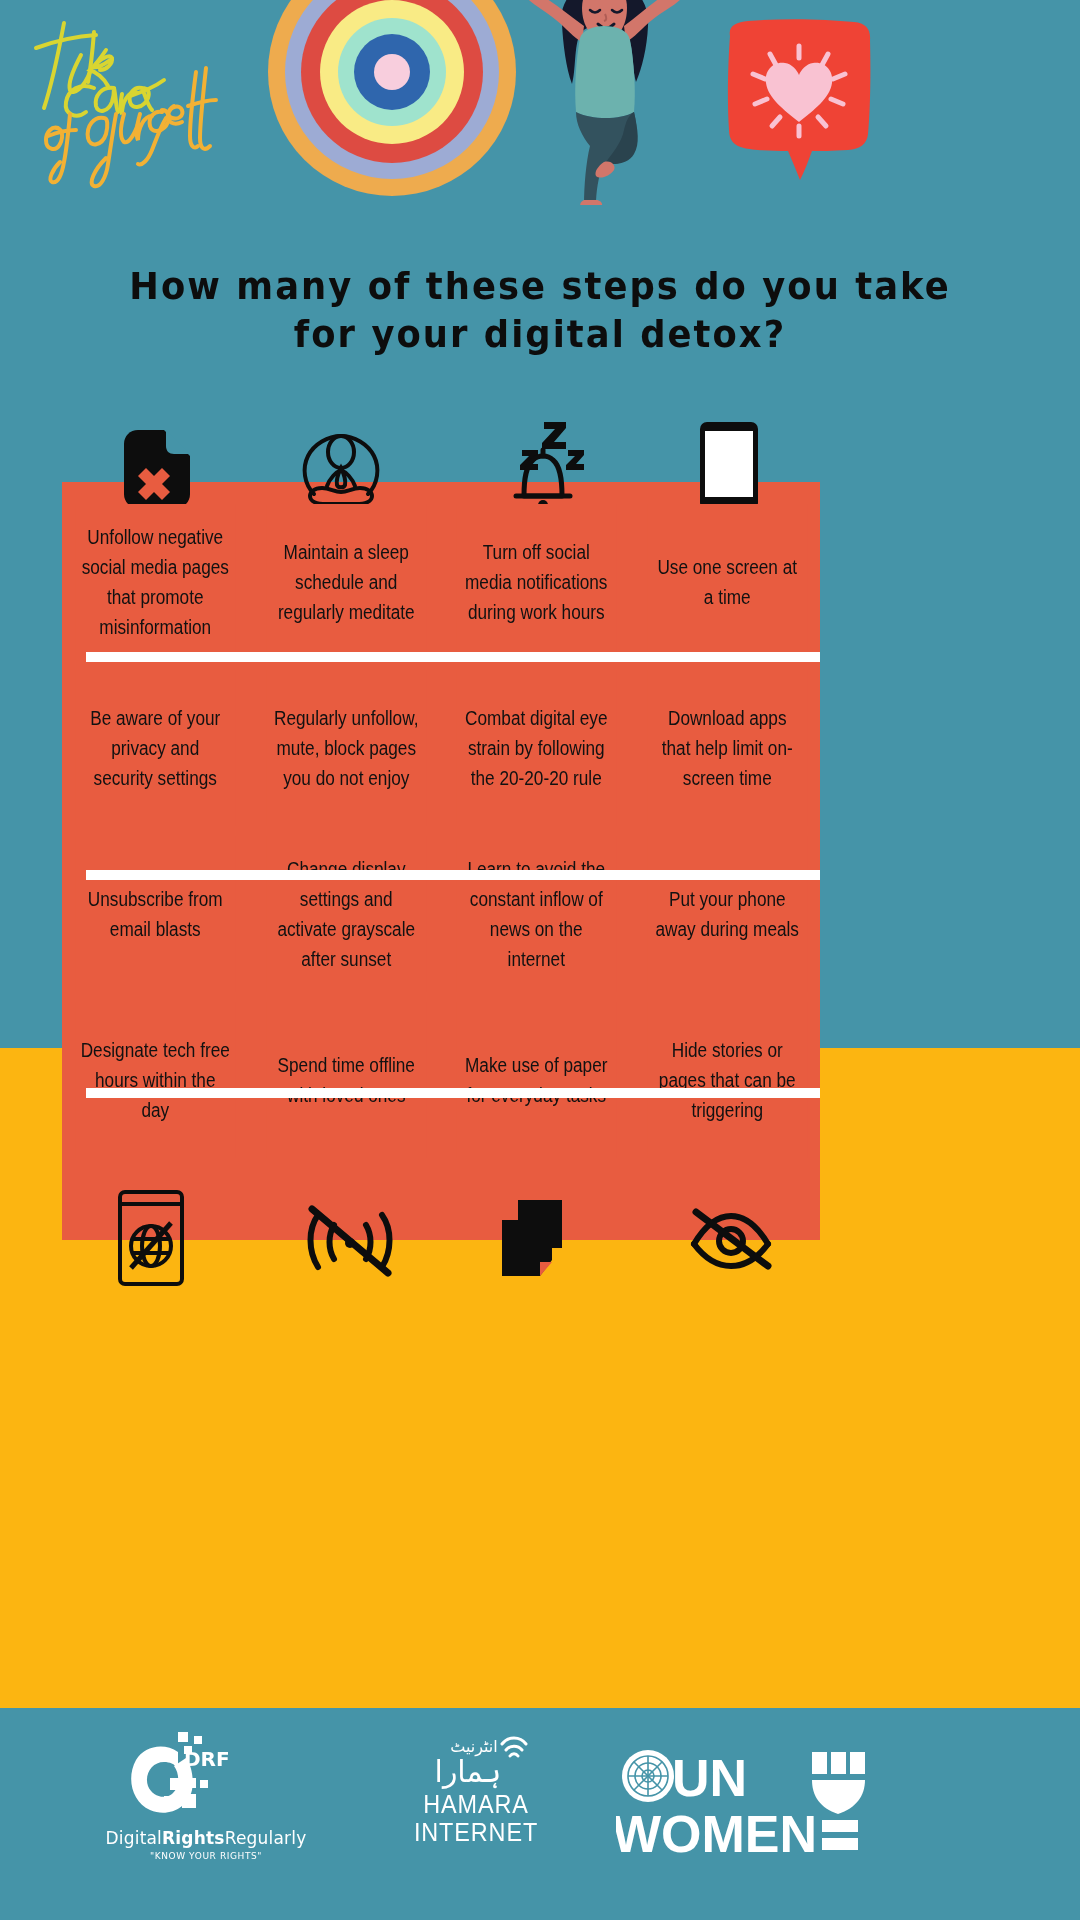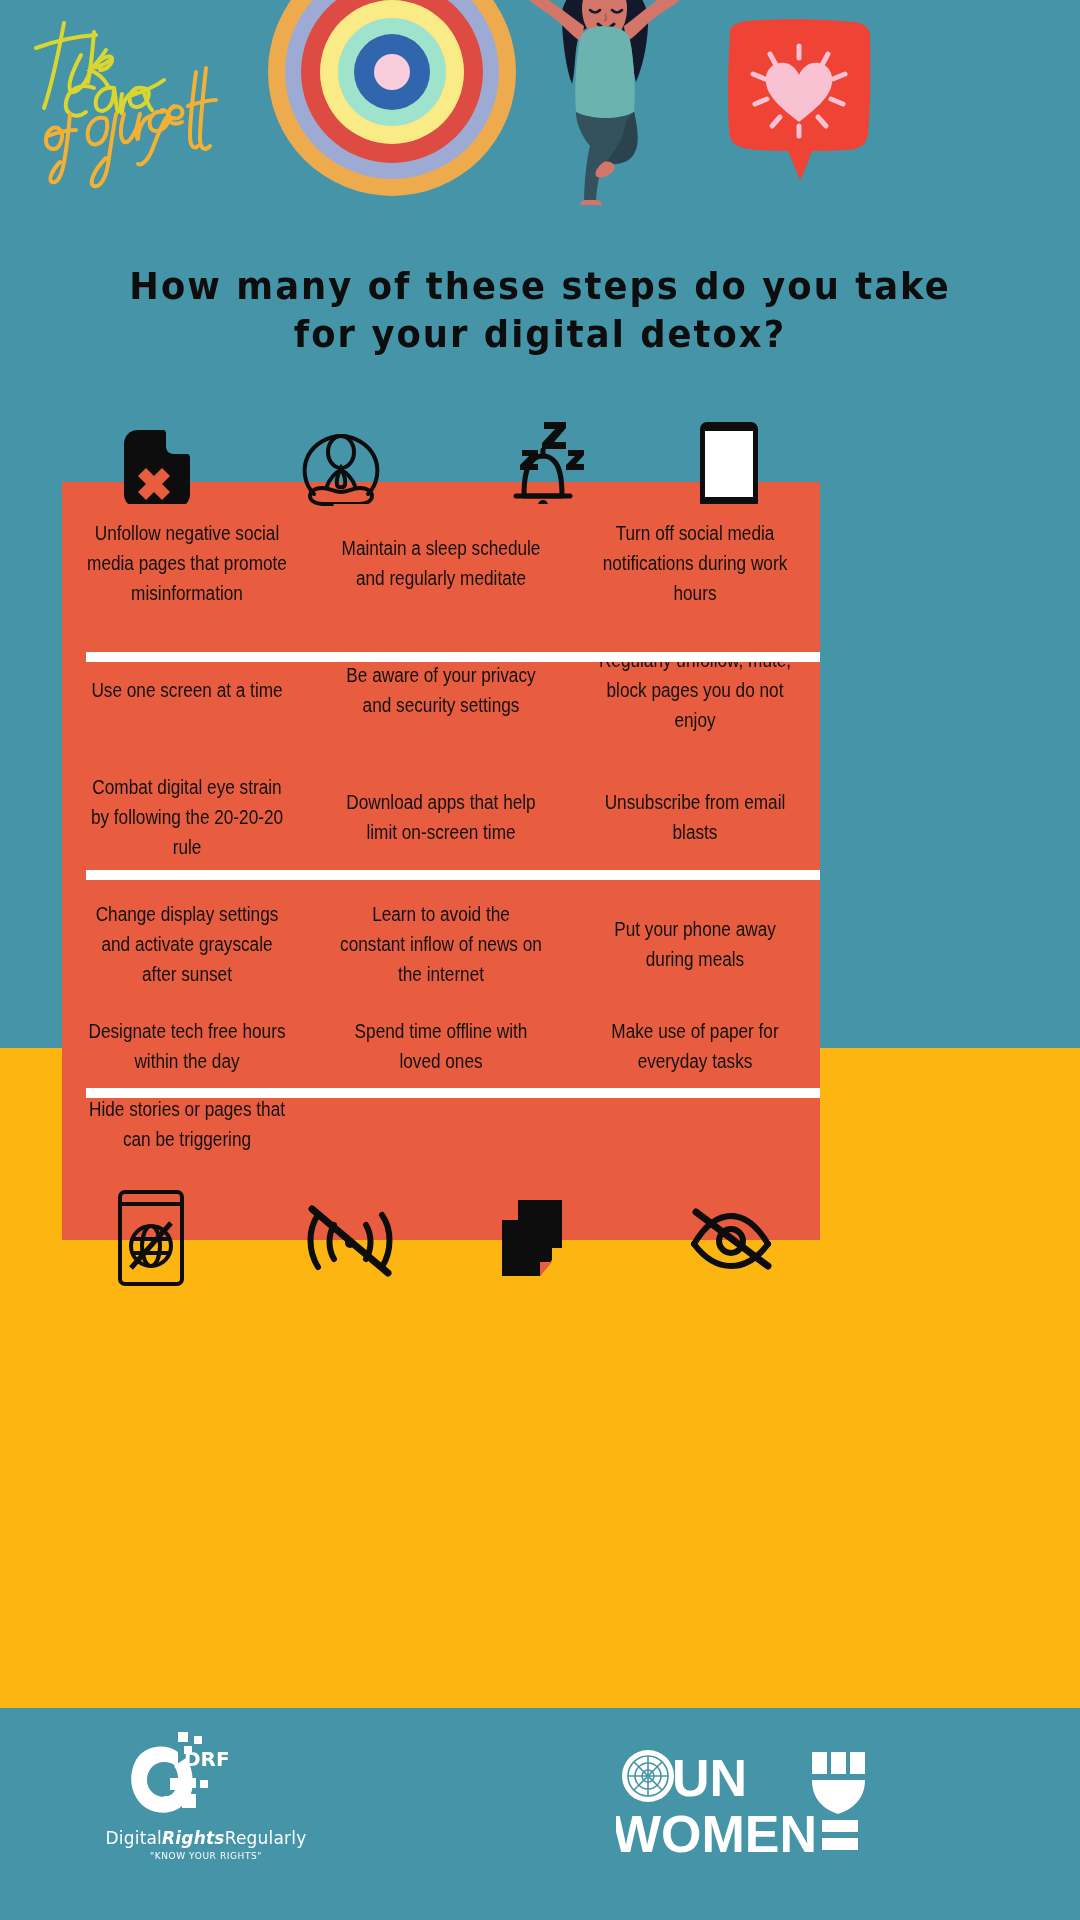--- a/index.html
+++ b/index.html
@@ -42,21 +42,21 @@
   }
 
   
   .panel{
     position:absolute;left:62px;top:482px;width:758px;height:758px;
     background:#e85c40;
   }
   .grid{
     position:absolute;left:62px;top:504px;width:758px;height:654px;
     display:grid;
-    grid-template-columns:repeat(3,1fr);
+    grid-template-columns:repeat(4,1fr);
     grid-template-rows:repeat(4,1fr);
     gap:10px 4px;
   }
   .cell{
     background:#e85c40;
     display:flex;align-items:center;justify-content:center;
     text-align:center;
     color:#111;
     font-family:"Liberation Sans", sans-serif;
     font-size:20px;line-height:30px;
@@ -85,21 +85,21 @@
   .ic-noeye{left:688px;top:1208px;}
 
   
   .footer{position:absolute;left:16px;top:1708px;width:1080px;height:212px;}
   .logo{position:absolute;color:#fff;text-align:center;}
   .logo-drf{left:60px;top:24px;width:260px;}
   .logo-hamara{left:370px;top:20px;width:180px;}
   .logo-un{left:600px;top:40px;width:270px;}
 
   .drf-name{font-family:"DejaVu Sans", sans-serif;font-size:17px;letter-spacing:.2px;margin-top:4px;white-space:nowrap;}
-  .drf-name b{font-weight:bold;font-style:italic;}
+  .drf-name b{font-weight:bold;}
   .drf-tag{font-family:"DejaVu Sans", sans-serif;font-size:9px;letter-spacing:.6px;margin-top:3px;}
   .hamara-l1{font-family:"Liberation Sans", sans-serif;font-size:26px;letter-spacing:1px;line-height:28px;transform:scaleX(.9);}
   .hamara-l2{font-family:"Liberation Sans", sans-serif;font-size:26px;letter-spacing:1px;line-height:28px;transform:scaleX(.9);}
 </style>
 </head>
 <body>
 
 <div class="band-teal-top"></div>
 <div class="band-yellow"></div>
 <div class="band-teal-bottom"></div>
@@ -368,20 +368,33 @@
         <rect x="74" y="48" width="8" height="8"></rect>
         <rect x="56" y="62" width="14" height="14"></rect>
         <rect x="38" y="64" width="10" height="10"></rect>
       </g>
       <text x="58" y="34" font-family="DejaVu Sans" font-size="20" font-weight="bold" fill="#ffffff">DRF</text>
     </svg>
     <div class="drf-name"><span>Digital</span><b>Rights</b><span>Regularly</span></div>
     <div class="drf-tag">"KNOW YOUR RIGHTS"</div>
   </div>
 
+  <div class="logo logo-hamara">
+    <svg width="120" height="62" viewBox="0 0 120 62" style="display:block;margin:0 auto;">
+      <g stroke="#ffffff" stroke-width="3" fill="none" stroke-linecap="round">
+        <path d="M86 16 C92 8 104 8 110 16"></path>
+        <path d="M90 22 C94 17 102 17 106 22"></path>
+        <path d="M94 28 C96 25 100 25 102 28"></path>
+      </g>
+      <text x="58" y="24" font-family="DejaVu Sans" font-size="16" fill="#ffffff" text-anchor="middle" direction="rtl">انٹرنیٹ</text>
+      <text x="52" y="54" font-family="DejaVu Sans" font-size="30" fill="#ffffff" text-anchor="middle" direction="rtl">ہمارا</text>
+    </svg>
+    <div class="hamara-l1">HAMARA</div>
+    <div class="hamara-l2">INTERNET</div>
+  </div>
 
   <div class="logo logo-un">
     <svg width="270" height="112" viewBox="0 0 270 112" style="display:block;">
       <g fill="#ffffff">
         <circle cx="32" cy="28" r="26"></circle>
       </g>
       <g stroke="#4594a8" stroke-width="1.6" fill="none">
         <circle cx="32" cy="28" r="20"></circle>
         <circle cx="32" cy="28" r="13"></circle>
         <circle cx="32" cy="28" r="6"></circle>

